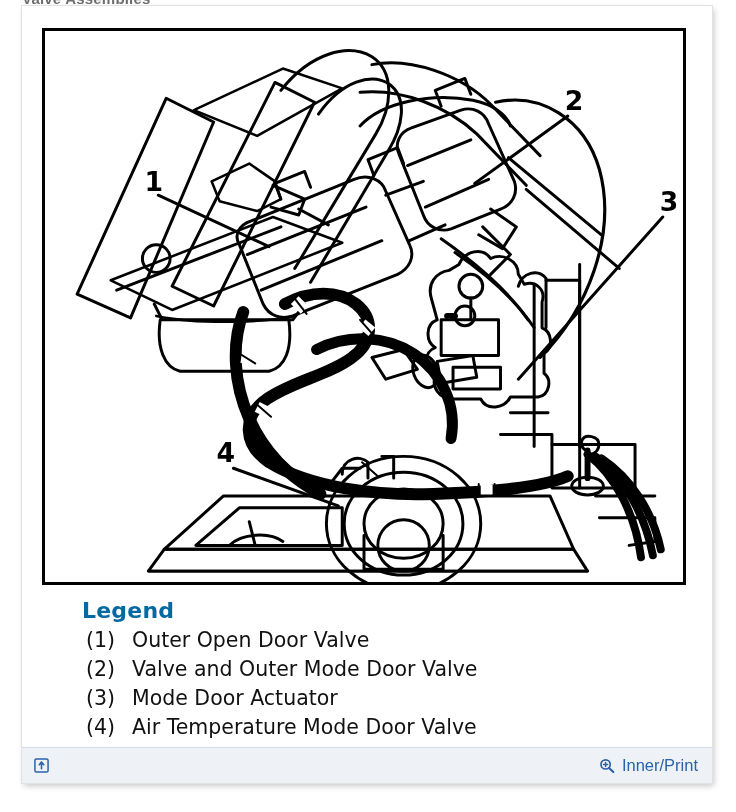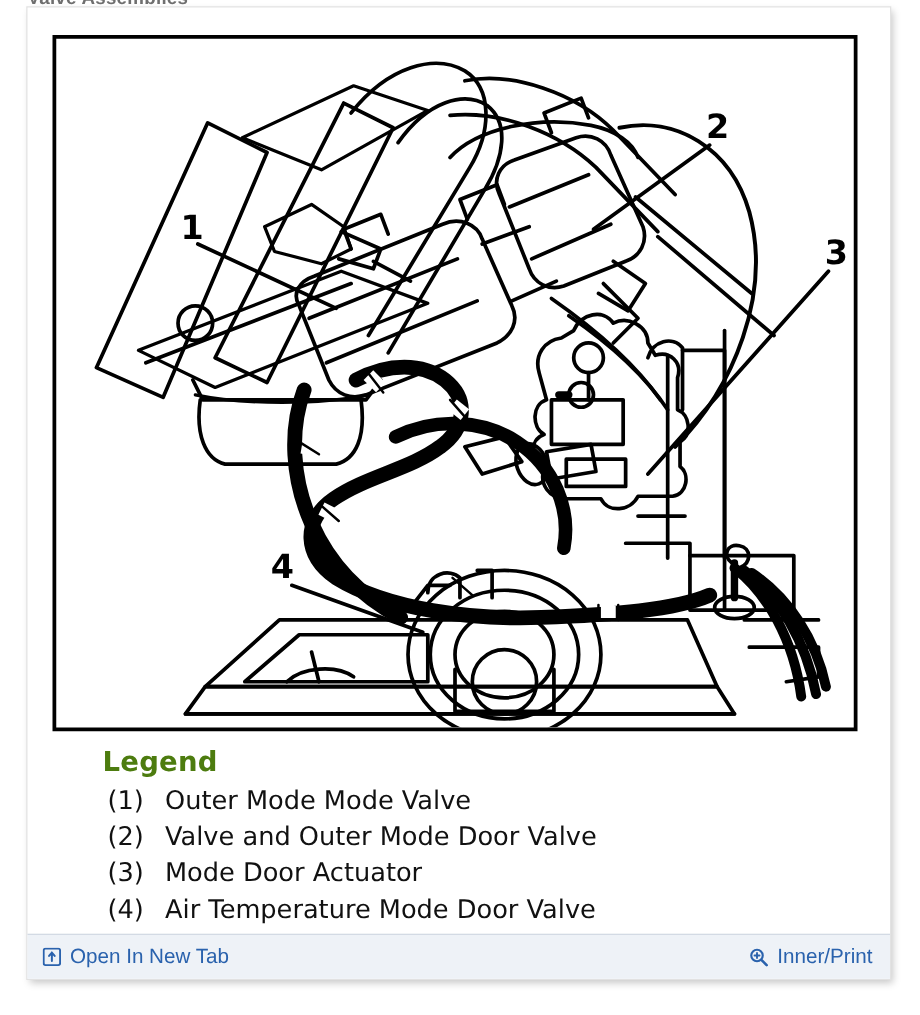--- a/index.html
+++ b/index.html
@@ -71,21 +71,21 @@
     position: absolute;
     left: 20px;
     top: 592px;
     width: 620px;
   }
 
   .legend-title {
     font-family: "DejaVu Sans", sans-serif;
     font-weight: bold;
     font-size: 22px;
-    color: #4d7c0f;
+    color: #0369a1;
     margin: 0 0 3px 40px;
     letter-spacing: .2px;
   }
 
   .legend-list {
     list-style: none;
     margin: 0;
     padding: 0 0 0 44px;
   }
 
@@ -327,21 +327,21 @@
           <text class="callout-num" x="173" y="436">4</text>
         </g>
       </svg>
     </div>
 
     <div class="legend">
       <div class="legend-title">Legend</div>
       <ul class="legend-list">
         <li class="legend-row">
           <span class="legend-num">(1)</span>
-          <span class="legend-label">Outer Mode Mode Valve</span>
+          <span class="legend-label">Outer Open Door Valve</span>
         </li>
         <li class="legend-row">
           <span class="legend-num">(2)</span>
           <span class="legend-label">Valve and Outer Mode Door Valve</span>
         </li>
         <li class="legend-row">
           <span class="legend-num">(3)</span>
           <span class="legend-label">Mode Door Actuator</span>
         </li>
         <li class="legend-row">
@@ -353,21 +353,20 @@
 
     <div class="action-bar">
 
       <a class="action-link" href="#">
         <span>
           <svg width="15" height="15" viewBox="0 0 16 16" aria-hidden="true">
             <rect x="1" y="1" width="14" height="14" rx="1.5" fill="none" stroke="#2a62ad" stroke-width="1.6"></rect>
             <path d="M8 11.5 V 5.6 M8 4.4 L 5.6 7.2 M8 4.4 L 10.4 7.2" fill="none" stroke="#2a62ad" stroke-width="1.7" stroke-linecap="round" stroke-linejoin="round"></path>
           </svg>
         </span>
-        <span>Open In New Tab</span>
       </a>
 
       <a class="action-link" href="#">
         <span>
           <svg width="16" height="16" viewBox="0 0 16 16" aria-hidden="true">
             <circle cx="6.6" cy="6.4" r="4.6" fill="none" stroke="#2a62ad" stroke-width="1.7"></circle>
             <path d="M4.6 6.4 H 8.6 M6.6 4.4 V 8.4" stroke="#2a62ad" stroke-width="1.5" stroke-linecap="round"></path>
             <path d="M10.1 9.9 L 14.3 14.1" stroke="#2a62ad" stroke-width="2.1" stroke-linecap="round"></path>
           </svg>
         </span>

